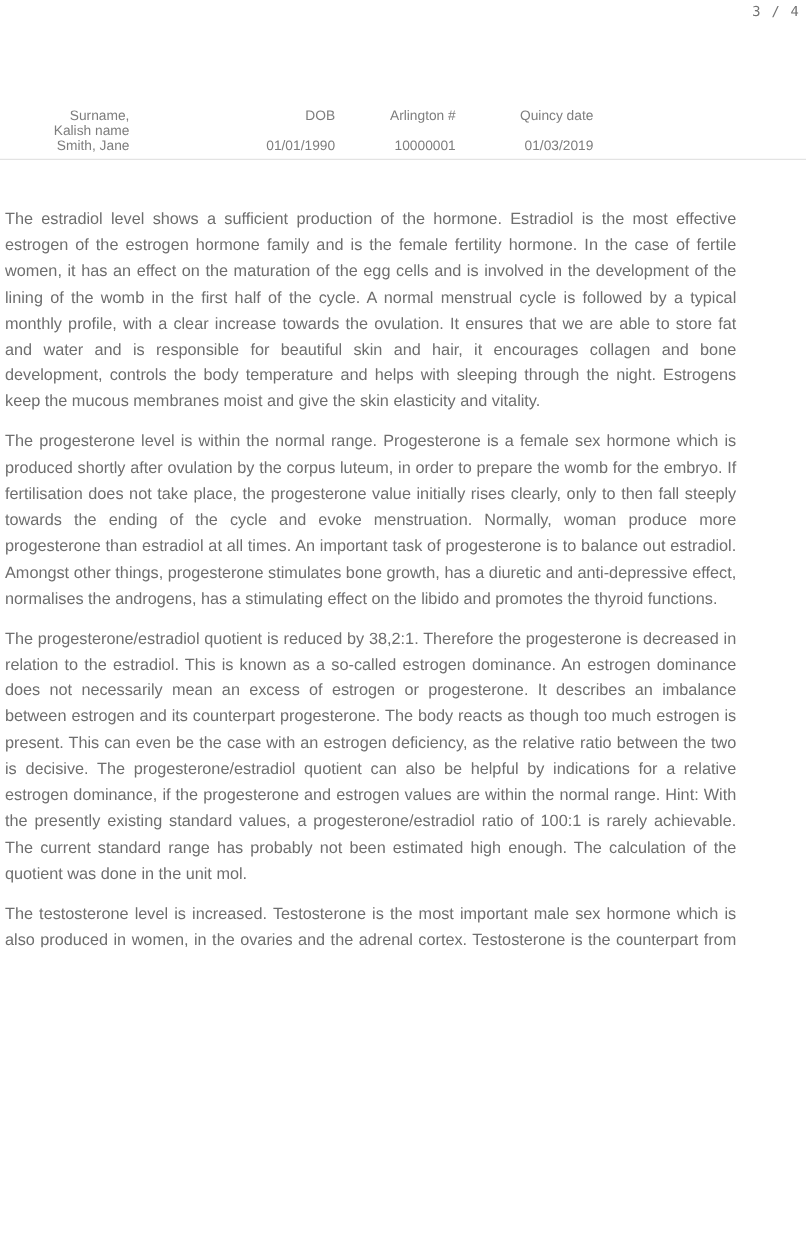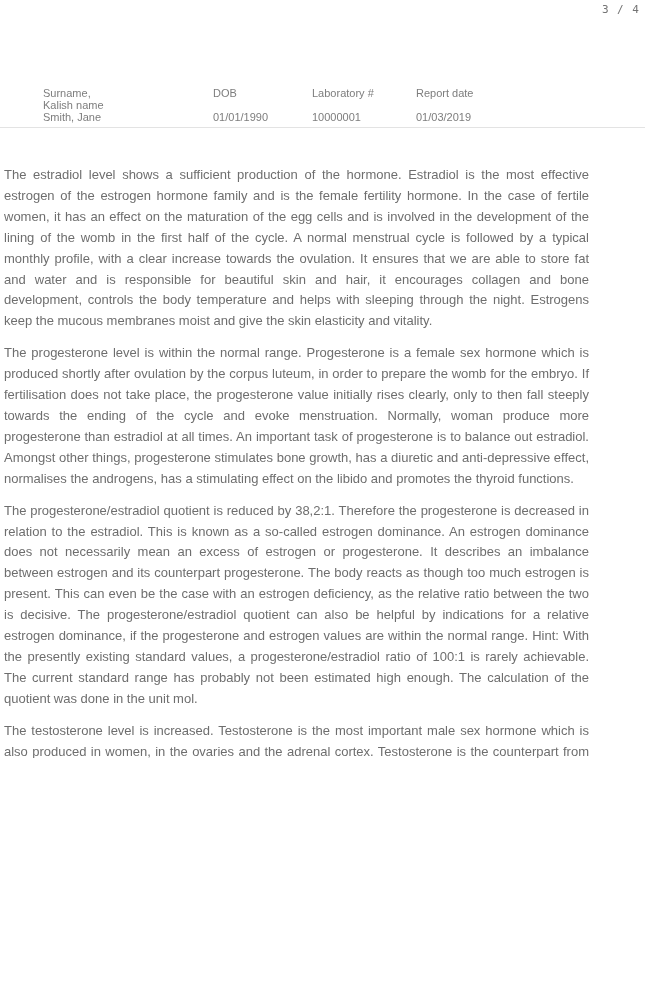--- a/index.html
+++ b/index.html
@@ -26,21 +26,21 @@
   }
   .logo-lab-row { display:flex; align-items:flex-end; margin-top:4px; }
   .logo-lab-line { flex:1; height:2px; background:#9b9b9b; margin-bottom:4px; margin-right:10px; }
   .logo-lab {
     font-size:13px; font-weight:bold; color:#2e75b6; letter-spacing:7px; line-height:13px;
   }
 
   
   .patient-field {
     position:absolute; top:88px;
-    font-size:11px; line-height:11.5px; color:#7d7d7d;
+    font-size:11px; line-height:11.5px; color:#7d7d7d;text-align:right;
   }
   .patient-field .label { height:24px; }
   .patient-field .label div { height:12px; }
   .pf-0 { left:43px; }
   .pf-1 { left:213px; }
   .pf-2 { left:312px; }
   .pf-3 { left:416px; }
 
   
   .divider {
@@ -86,28 +86,28 @@
 
   <div class="patient-field pf-1">
     <div class="label">
       <div>DOB</div>
     </div>
     <div class="value">01/01/1990</div>
   </div>
 
   <div class="patient-field pf-2">
     <div class="label">
-      <div>Laboratory #</div>
+      <div>Arlington #</div>
     </div>
     <div class="value">10000001</div>
   </div>
 
   <div class="patient-field pf-3">
     <div class="label">
-      <div>Report date</div>
+      <div>Quincy date</div>
     </div>
     <div class="value">01/03/2019</div>
   </div>
 
   <div class="divider"></div>
 
   <div class="report">
     <p>The estradiol level shows a sufficient production of the hormone. Estradiol is the most effective estrogen of the estrogen hormone family and is the female fertility hormone. In the case of fertile women, it has an effect on the maturation of the egg cells and is involved in the development of the lining of the womb in the first half of the cycle. A normal menstrual cycle is followed by a typical monthly profile, with a clear increase towards the ovulation. It ensures that we are able to store fat and water and is responsible for beautiful skin and hair, it encourages collagen and bone development, controls the body temperature and helps with sleeping through the night. Estrogens keep the mucous membranes moist and give the skin elasticity and vitality.</p>
     <p>The progesterone level is within the normal range. Progesterone is a female sex hormone which is produced shortly after ovulation by the corpus luteum, in order to prepare the womb for the embryo. If fertilisation does not take place, the progesterone value initially rises clearly, only to then fall steeply towards the ending of the cycle and evoke menstruation. Normally, woman produce more progesterone than estradiol at all times. An important task of progesterone is to balance out estradiol. Amongst other things, progesterone stimulates bone growth, has a diuretic and anti-depressive effect, normalises the androgens, has a stimulating effect on the libido and promotes the thyroid functions.</p>
     <p>The progesterone/estradiol quotient is reduced by 38,2:1. Therefore the progesterone is decreased in relation to the estradiol. This is known as a so-called estrogen dominance. An estrogen dominance does not necessarily mean an excess of estrogen or progesterone. It describes an imbalance between estrogen and its counterpart progesterone. The body reacts as though too much estrogen is present. This can even be the case with an estrogen deficiency, as the relative ratio between the two is decisive. The progesterone/estradiol quotient can also be helpful by indications for a relative estrogen dominance, if the progesterone and estrogen values are within the normal range. Hint: With the presently existing standard values, a progesterone/estradiol ratio of 100:1 is rarely achievable. The current standard range has probably not been estimated high enough. The calculation of the quotient was done in the unit mol.</p>

